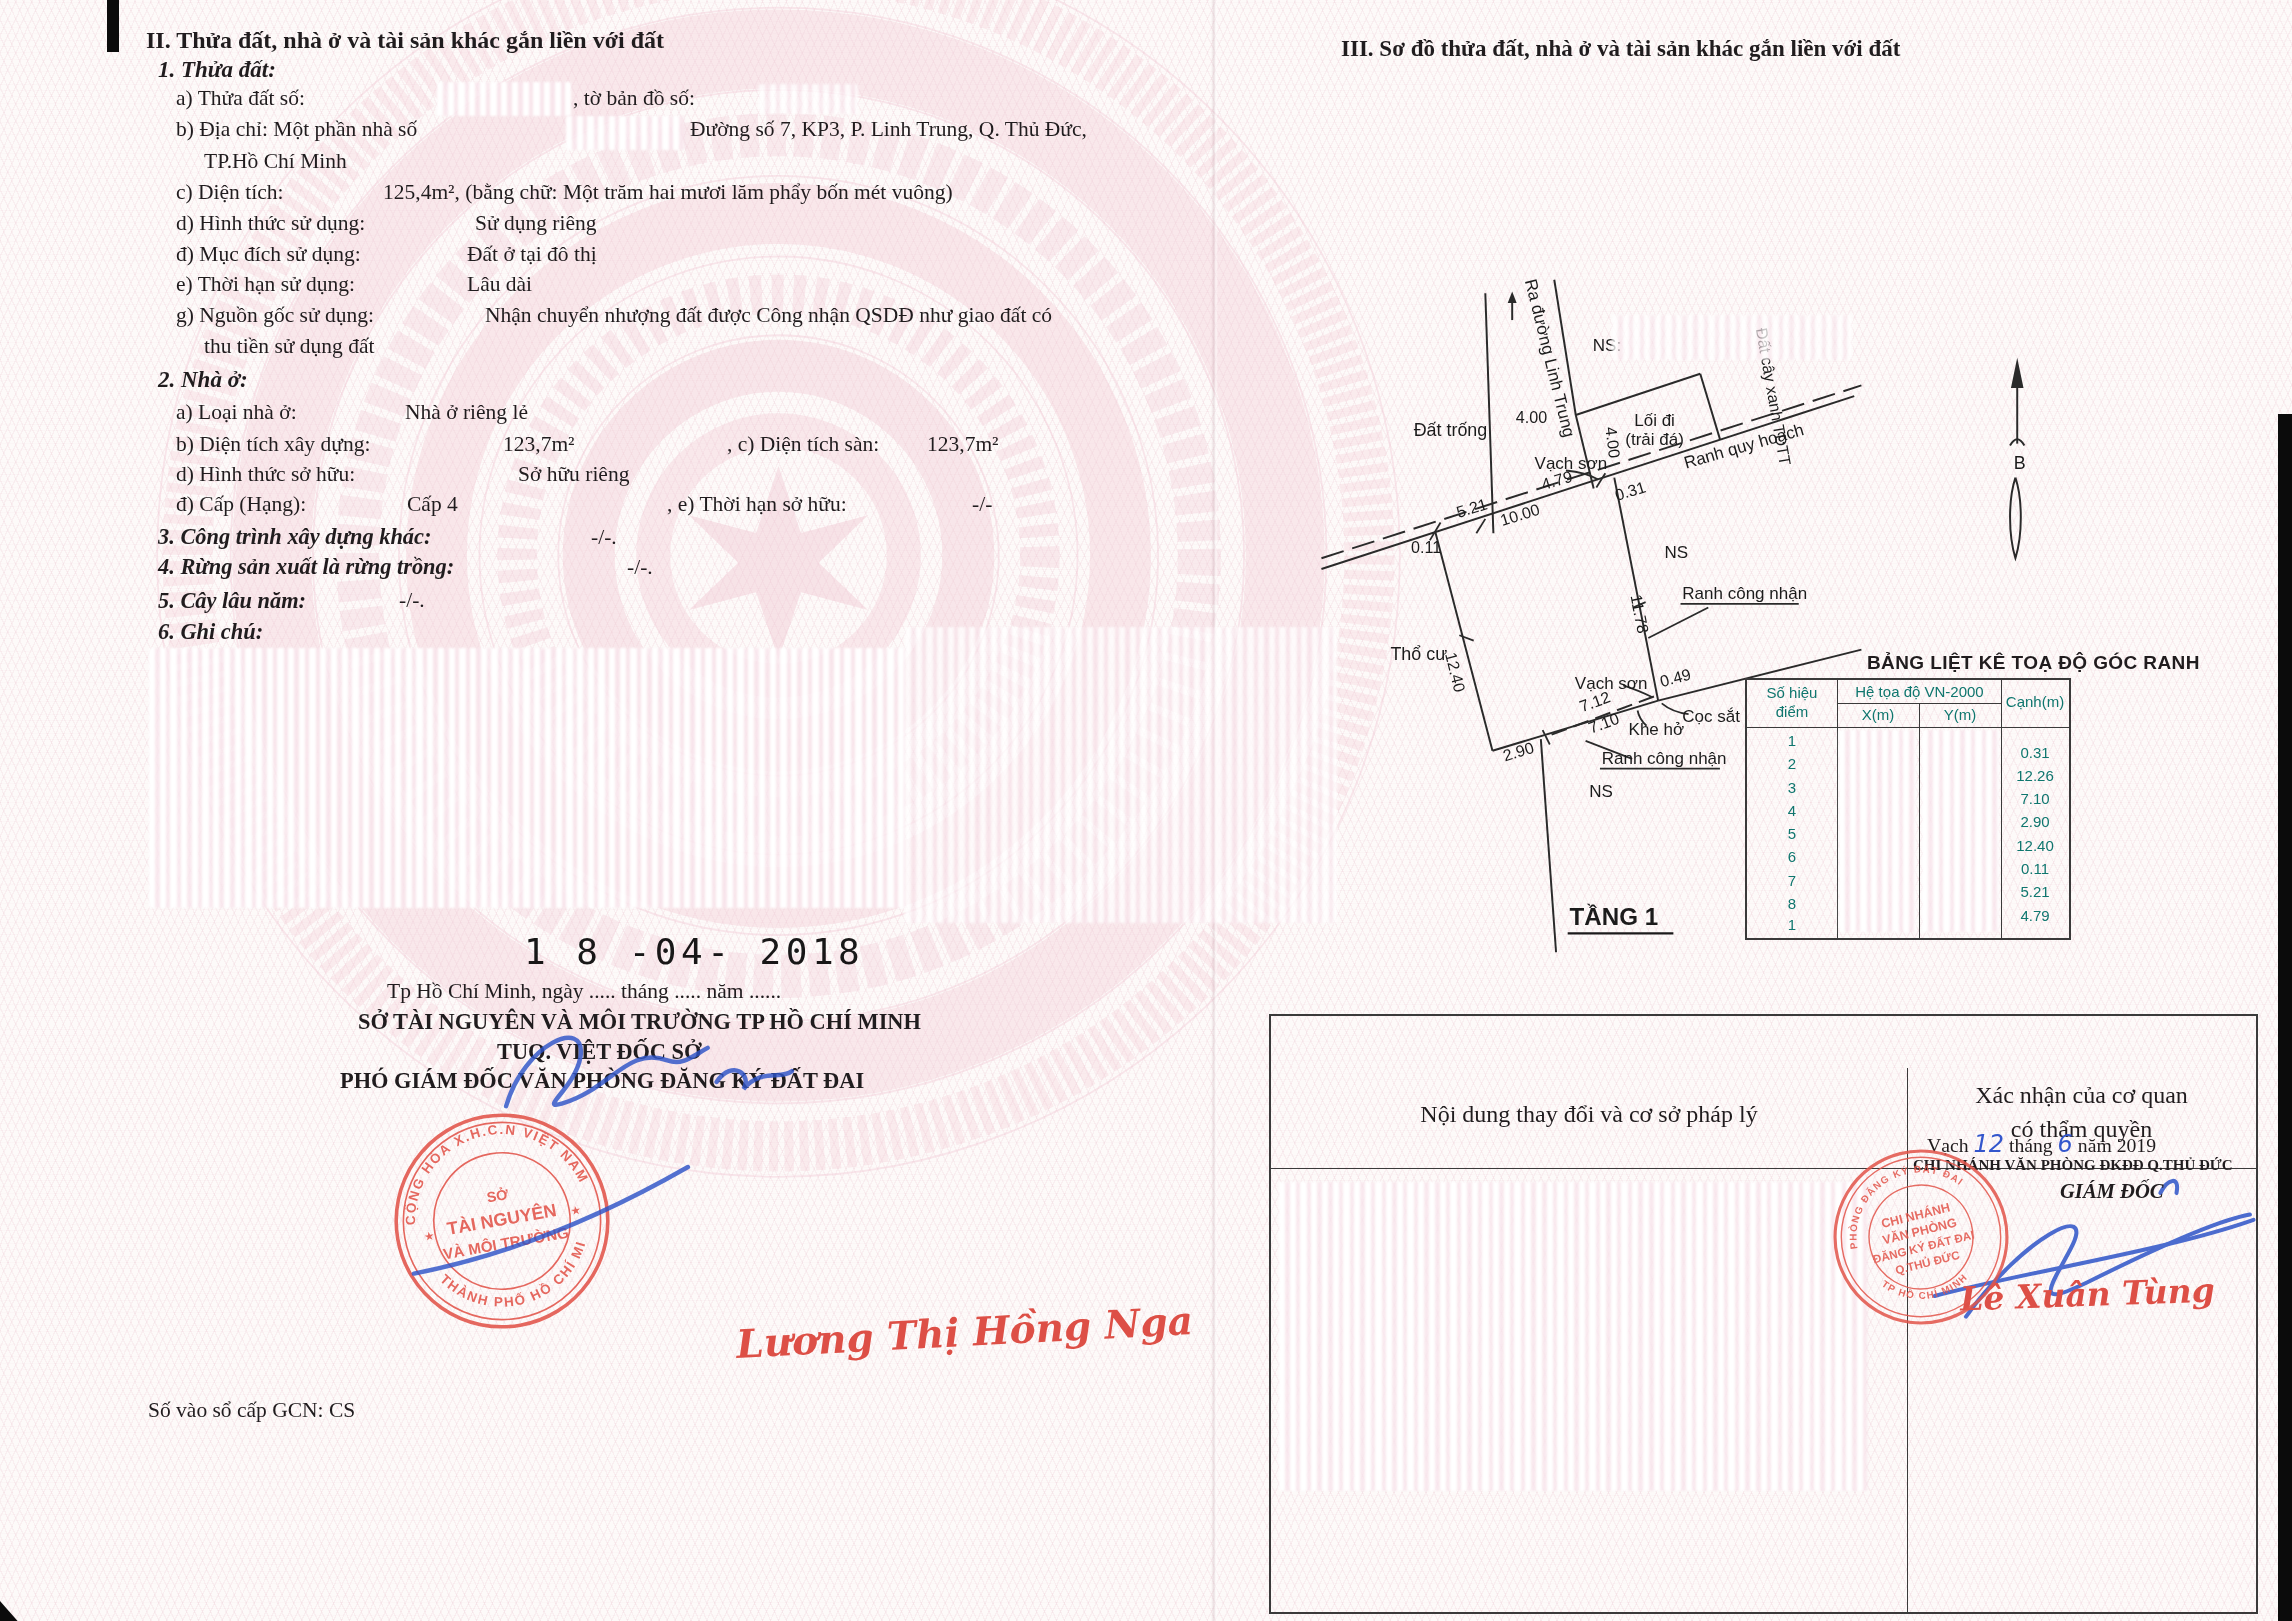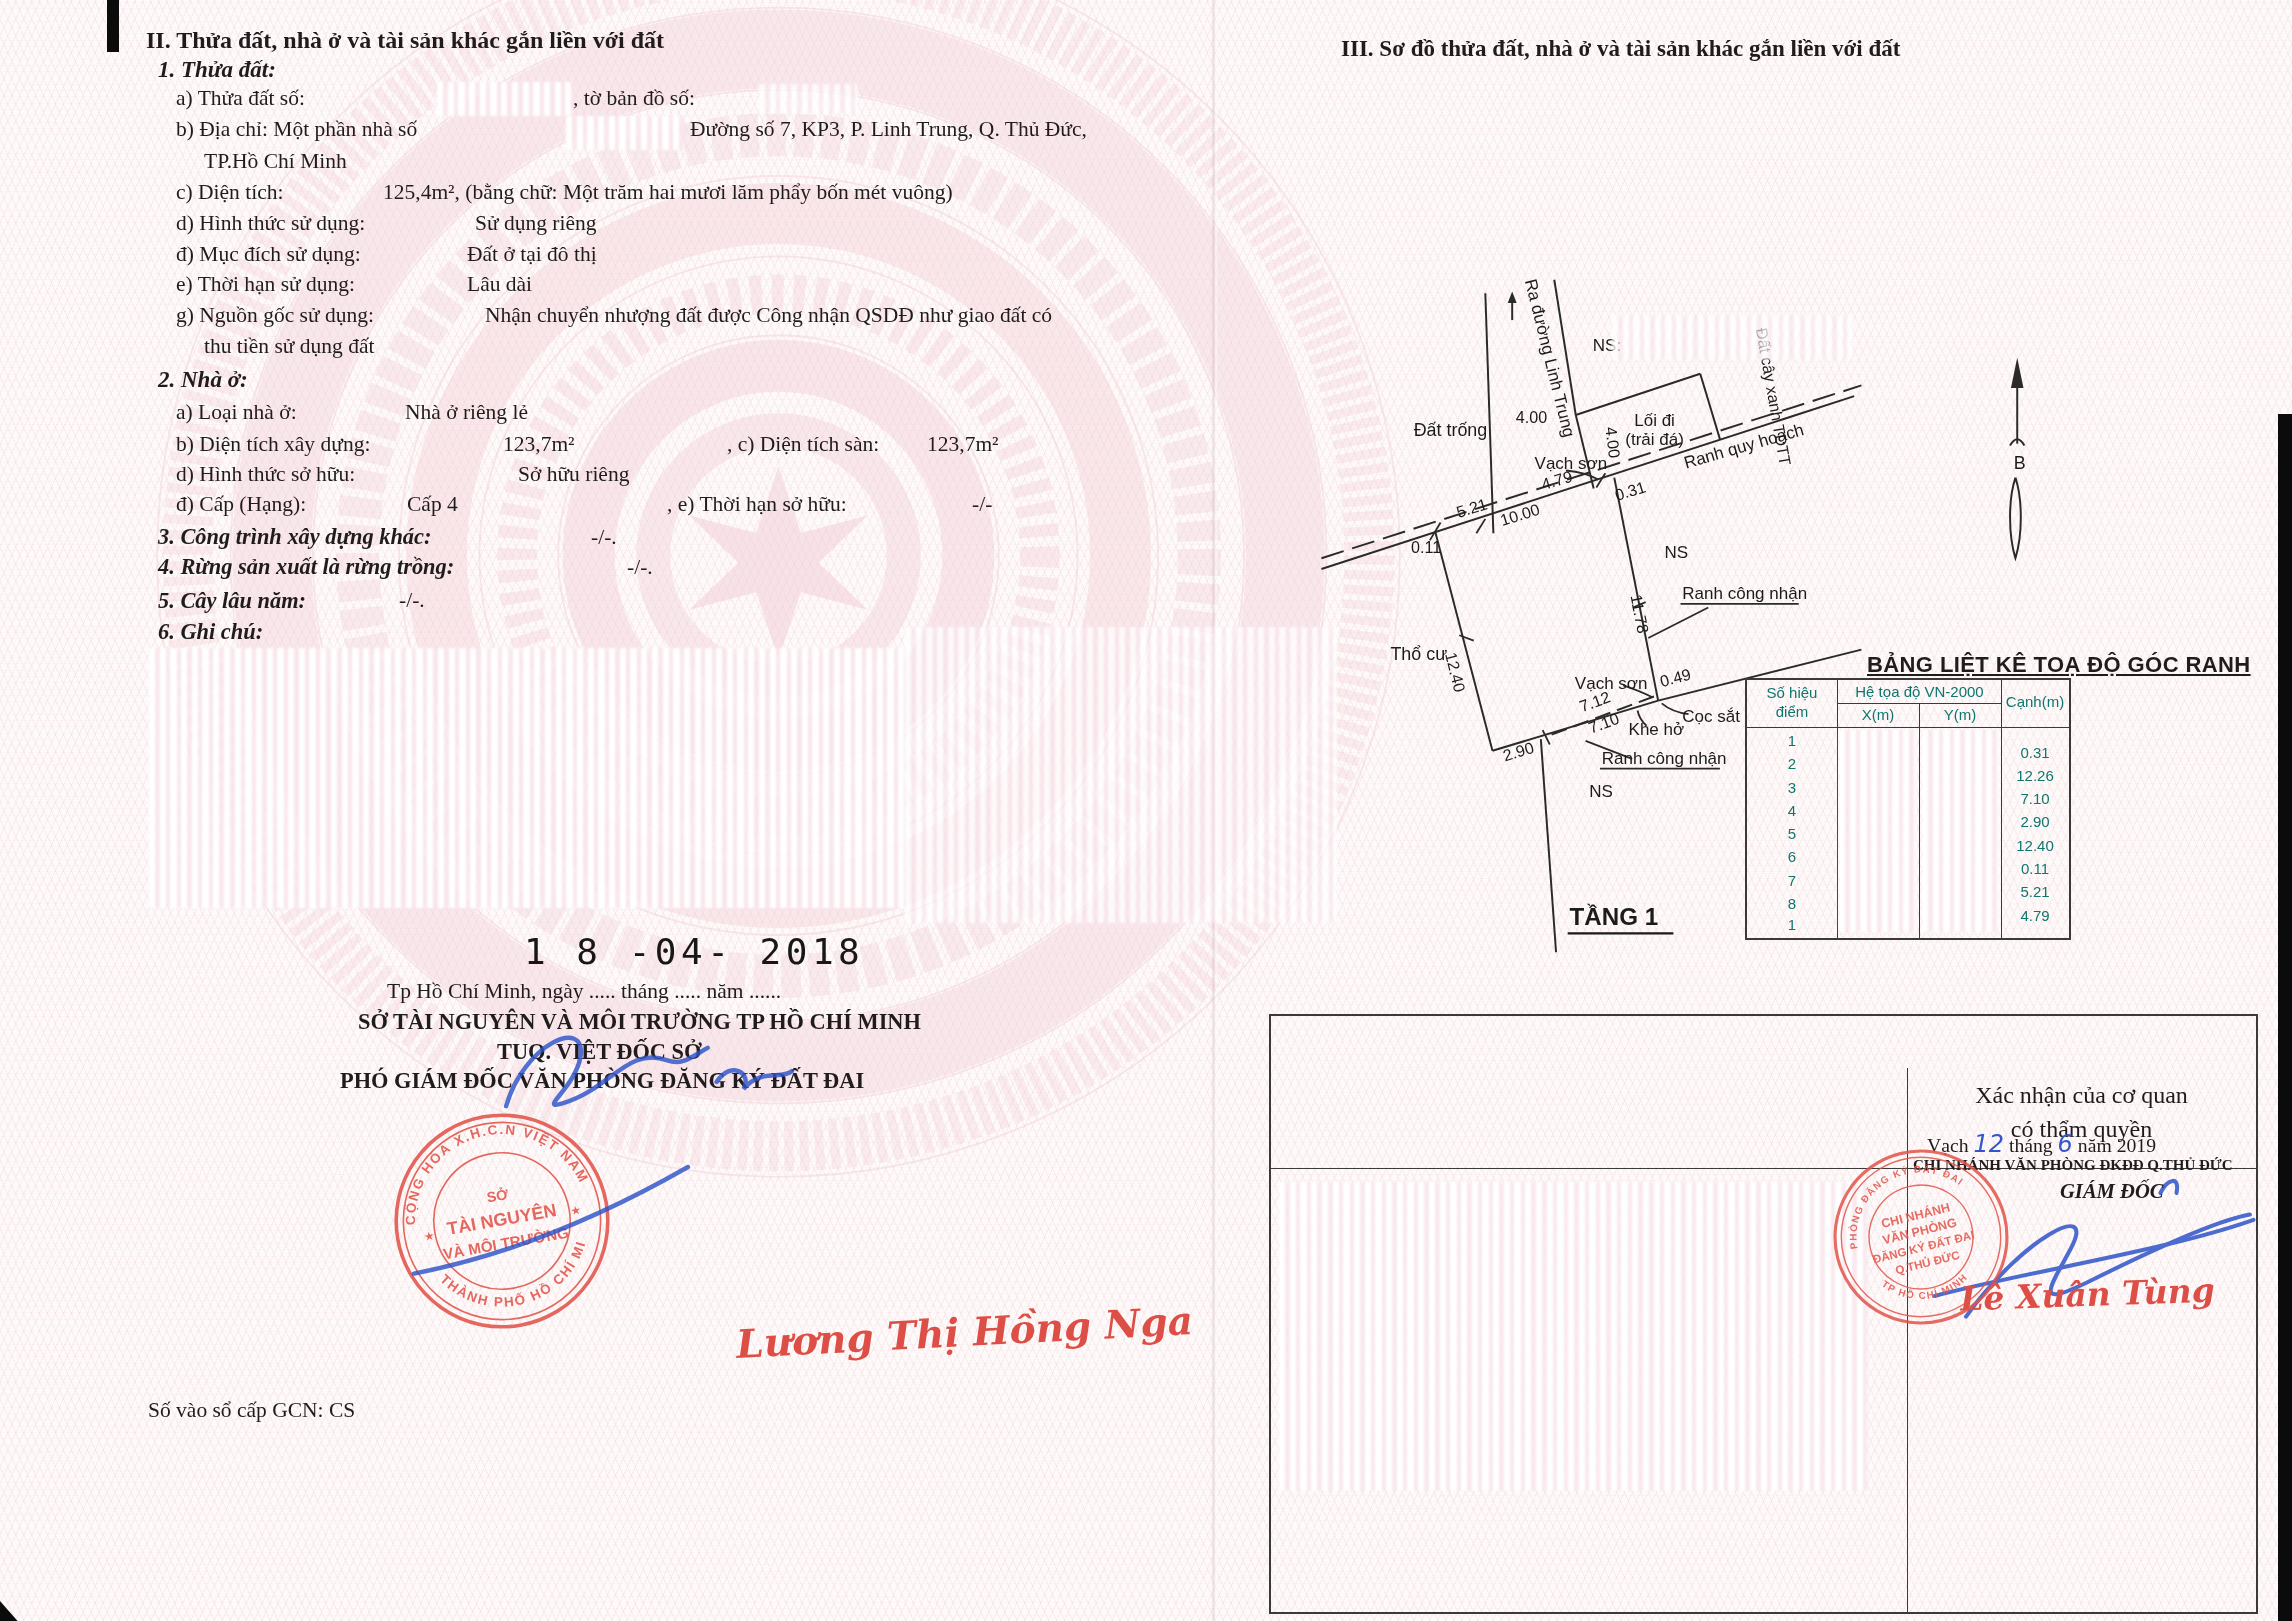--- a/index.html
+++ b/index.html
@@ -233,21 +233,21 @@
     <text x="346" y="624" font-size="18" transform="rotate(-20 346 624)">7.10</text>
     <text x="250" y="655" font-size="18" transform="rotate(-17 250 655)">2.90</text>
     <text x="358" y="658" font-size="19">Ranh công nhận</text>
     <text x="344" y="695" font-size="19">NS</text>
     <text x="818" y="328" font-size="20">B</text>
     <text x="322" y="838" font-size="27" font-weight="bold">TẦNG 1</text>
     <line x1="320" y1="847" x2="438" y2="847" stroke="#1b1b1b" stroke-width="2.5"></line>
   </svg>
   <div class="redact light" style="left:1612px;top:315px;width:240px;height:45px;"></div>
 
-  <div class="abs sans b" style="left:1867px;top:652px;font-size:22px;letter-spacing:0.4px;text-decoration:underline;">BẢNG LIỆT KÊ TOẠ ĐỘ GÓC RANH</div>
+  <div class="abs sans b" style="left:1867px;top:652px;font-size:19px;letter-spacing:0.4px;">BẢNG LIỆT KÊ TOẠ ĐỘ GÓC RANH</div>
   <div class="ct">
     <div class="v1"></div>
     <div class="v2"></div>
     <div class="v3"></div>
     <div class="h1"></div>
     <div class="h2"></div>
     <div class="cell" style="left:0;top:3.6px;width:90px;">Số hiệu</div>
     <div class="cell" style="left:0;top:23px;width:90px;">điểm</div>
     <div class="cell" style="left:90px;top:2.7px;width:165px;">Hệ tọa độ VN-2000</div>
     <div class="cell" style="left:90px;top:26px;width:82px;">X(m)</div>
@@ -270,20 +270,21 @@
     <div class="cell" style="left:254px;top:180px;width:68px;">0.11</div>
     <div class="cell" style="left:254px;top:203px;width:68px;">5.21</div>
     <div class="cell" style="left:254px;top:227px;width:68px;">4.79</div>
     <div class="redact" style="left:92px;top:50px;width:77px;height:202px;"></div>
     <div class="redact" style="left:175px;top:50px;width:77px;height:202px;"></div>
   </div>
 
   <div class="t4">
     <div class="hdrrow"></div>
     <div class="divider"></div>
+    <div class="abs" style="left:0;top:85px;width:636px;text-align:center;font-size:24px;">Nội dung thay đổi và cơ sở pháp lý</div>
     <div class="abs" style="left:636px;top:66px;width:349px;text-align:center;font-size:24px;">Xác nhận của cơ quan</div>
     <div class="abs" style="left:636px;top:100px;width:349px;text-align:center;font-size:24px;">có thẩm quyền</div>
   </div>
   <div class="redact" style="left:1279px;top:1182px;width:588px;height:309px;"></div>
 
   <div class="abs" style="left:1927px;top:1130px;font-size:19.7px;">
     <span>Vạch</span>
     <span class="bluehand" style="font-size:24px;">12</span>
     <span>tháng</span>
     <span class="bluehand" style="font-size:24px;">6</span>

